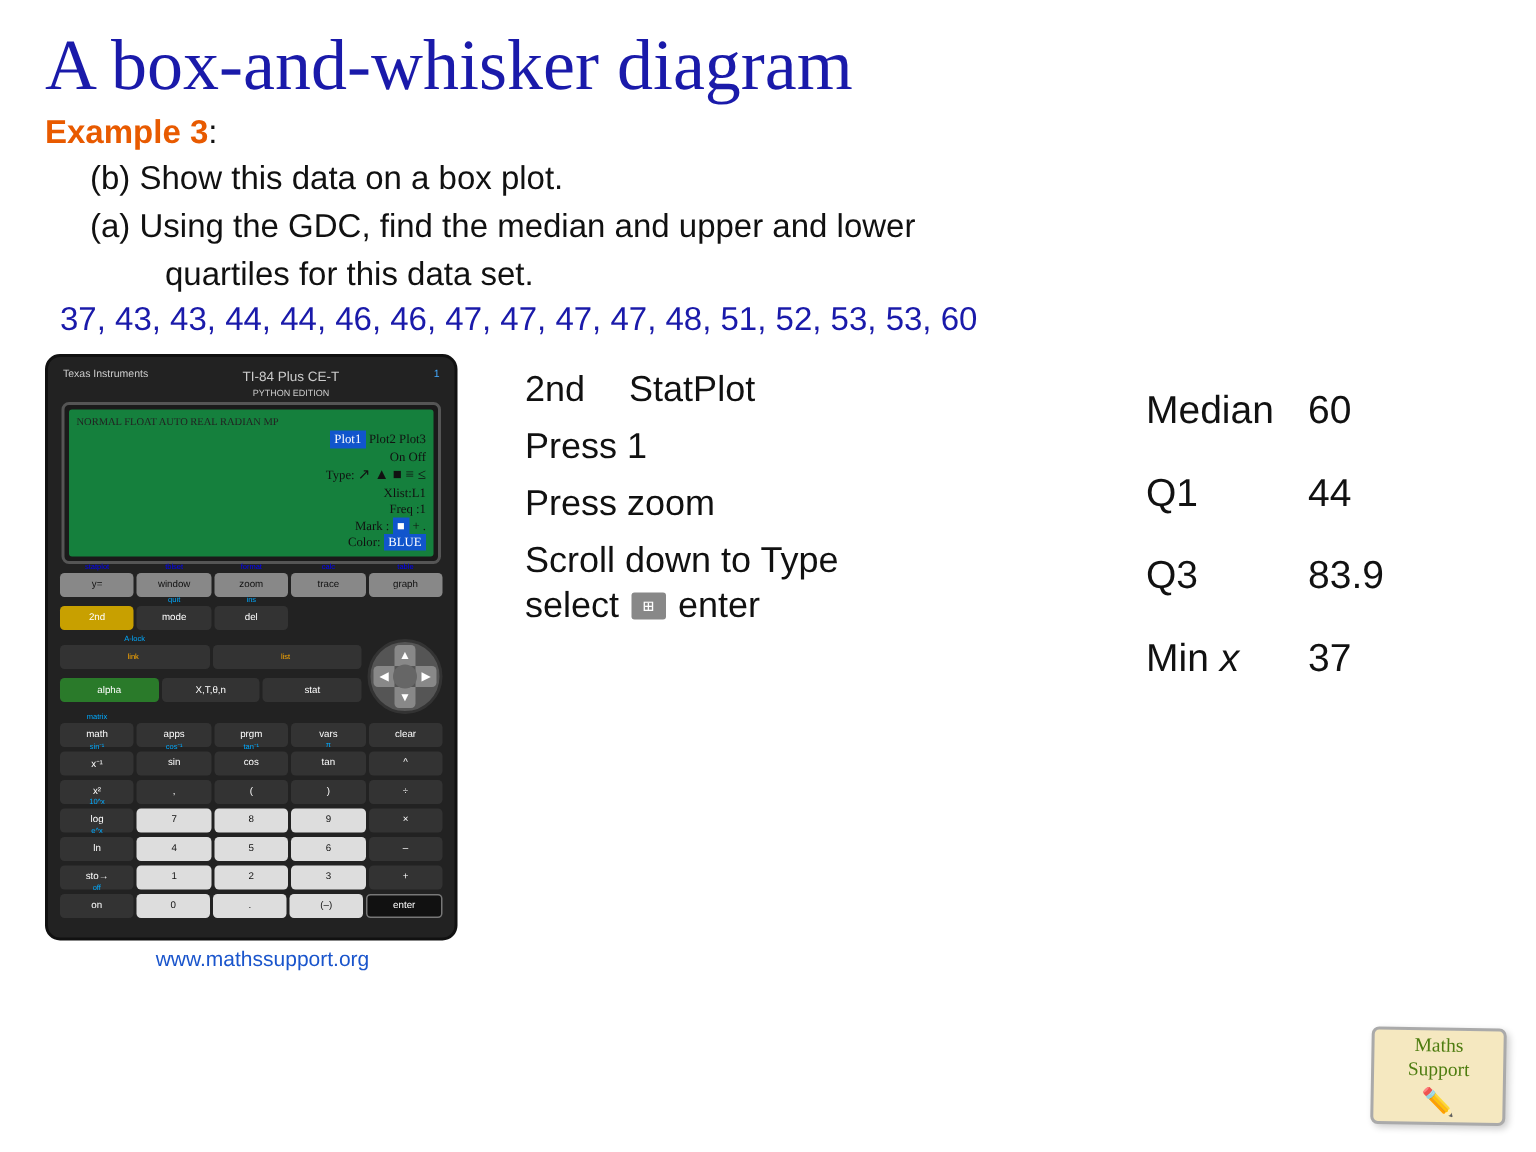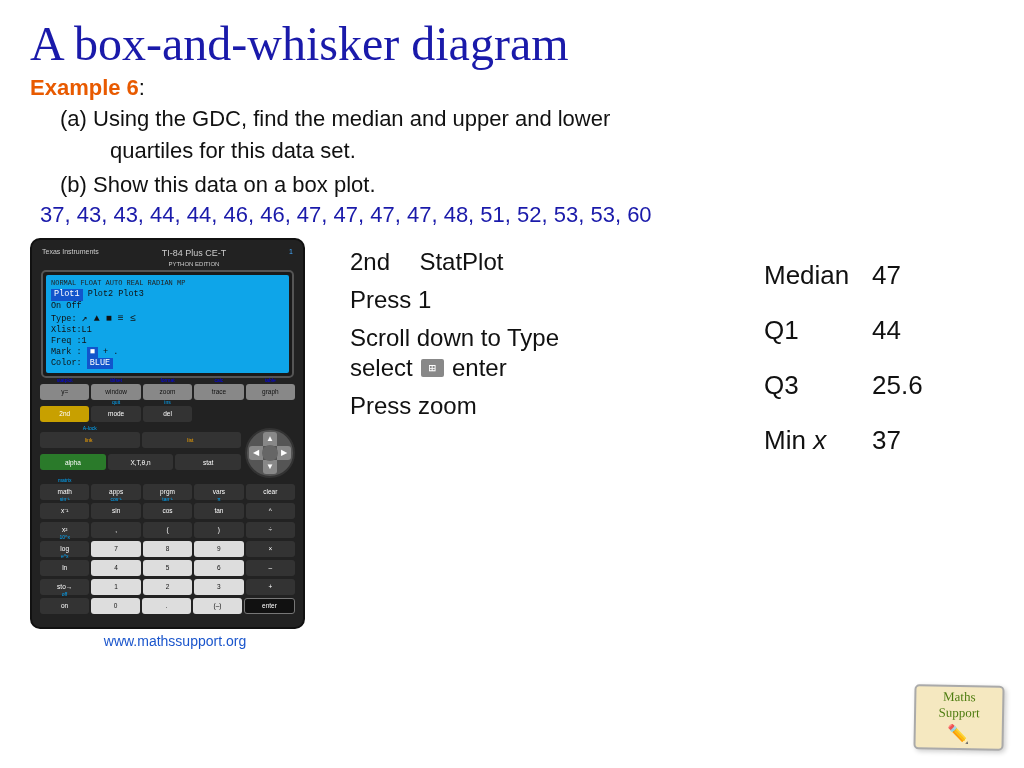--- a/index.html
+++ b/index.html
@@ -91,27 +91,28 @@
 
     .calc-screen-outer {
       background: #1a1a1a;
       border-radius: 5px;
       padding: 3px;
       margin: 0 3px 6px 3px;
       border: 2px solid #555;
     }
 
     .calc-screen {
-      background: #0ea5e9;
+      background: #15803d;
       border-radius: 2px;
       padding: 4px 5px;
-      font-family: Liberation Mono, monospace;
+      font-family: Liberation Serif, serif;
       font-size: 9px;
       min-height: 80px;
       color: #111;
+      text-align: right;
     }
 
     .screen-header {
       display: flex;
       justify-content: space-between;
       font-size: 7px;
       margin-bottom: 2px;
       color: #222;
     }
 
@@ -284,28 +285,28 @@
       flex: 1;
     }
   </style>
 </head>
 <body>
 
 <div class="page">
   <h1 class="main-title">A box-and-whisker diagram</h1>
 
   <div class="example-line">
-    <span class="example-label">Example 6</span><span class="example-text">:</span>
+    <span class="example-label">Example 3</span><span class="example-text">:</span>
   </div>
 
+  <div class="sub-text" style="margin-top:2px;">(b) Show this data on a box plot.</div>
   <div class="sub-text">
     <span>(a) Using the GDC, find the median and upper and lower</span><br>
     <span style="margin-left:50px;">quartiles for this data set.</span>
   </div>
-  <div class="sub-text" style="margin-top:2px;">(b) Show this data on a box plot.</div>
   <div class="data-set">37, 43, 43, 44, 44, 46, 46, 47, 47, 47, 47, 48, 51, 52, 53, 53, 60</div>
 
   <div class="content-area">
 
     <div class="calculator-wrap">
       <div class="calculator">
         <div class="calc-brand">
           <span class="calc-brand-left">Texas Instruments</span>
           <span class="calc-brand-center">TI-84 Plus CE-T<br><span style="font-size:6px;">PYTHON EDITION</span></span>
           <span class="calc-brand-right">1</span>
@@ -438,44 +439,44 @@
 
     <div class="left-panel">
       <div class="instructions">
         <div class="instr-line">
           <span>2nd</span>&nbsp;&nbsp;
           <span>StatPlot</span>
         </div>
         <div class="instr-line">
           <span>Press 1</span>
         </div>
+        <div class="instr-line">
+          <span>Press zoom</span>
+        </div>
         <div class="instr-line" style="flex-direction:column; align-items:flex-start; gap:2px;">
           <span>Scroll down to Type</span>
           <span style="display:flex;align-items:center;gap:8px;">
             select <span style="display:inline-block;background:#888;color:#fff;padding:2px 8px;font-size:12px;border-radius:2px;font-family:monospace;">⊞</span> enter
           </span>
         </div>
-        <div class="instr-line">
-          <span>Press zoom</span>
-        </div>
       </div>
     </div>
 
     <div class="stats-panel">
       <div class="stat-row">
         <span class="stat-label">Median</span>
-        <span class="stat-value">47</span>
+        <span class="stat-value">60</span>
       </div>
       <div class="stat-row">
         <span class="stat-label">Q1</span>
         <span class="stat-value">44</span>
       </div>
       <div class="stat-row">
         <span class="stat-label">Q3</span>
-        <span class="stat-value">25.6</span>
+        <span class="stat-value">83.9</span>
       </div>
       <div class="stat-row">
         <span class="stat-label">Min <em>x</em></span>
         <span class="stat-value">37</span>
       </div>
     </div>
 
   </div>
 
   <div class="maths-support">

